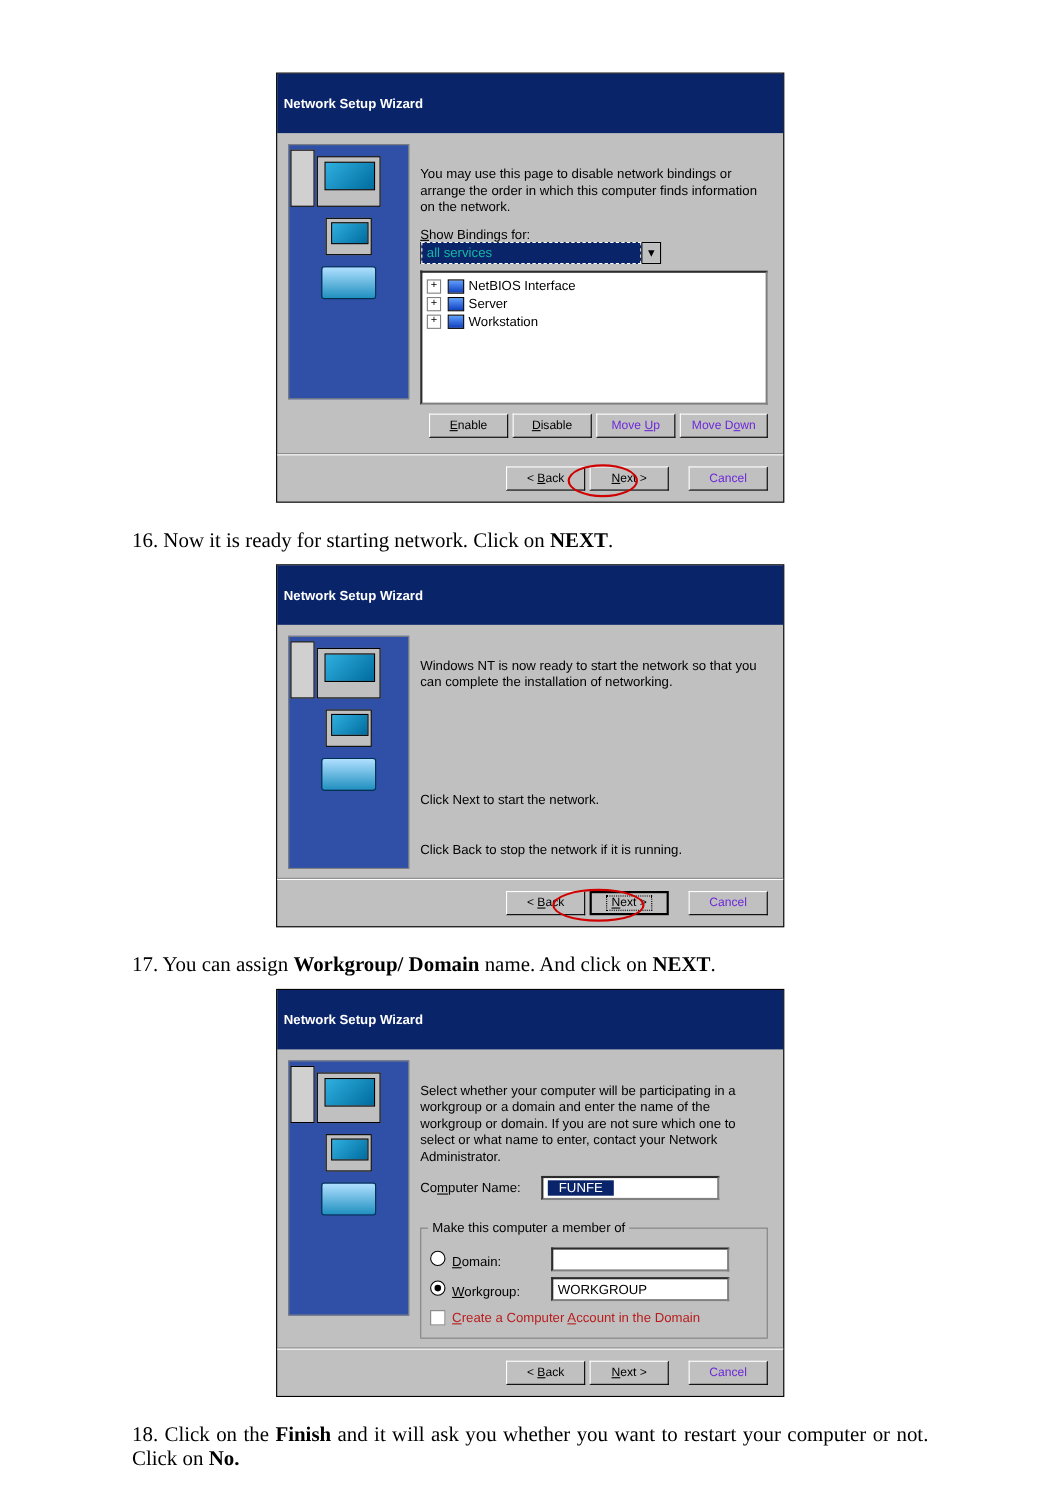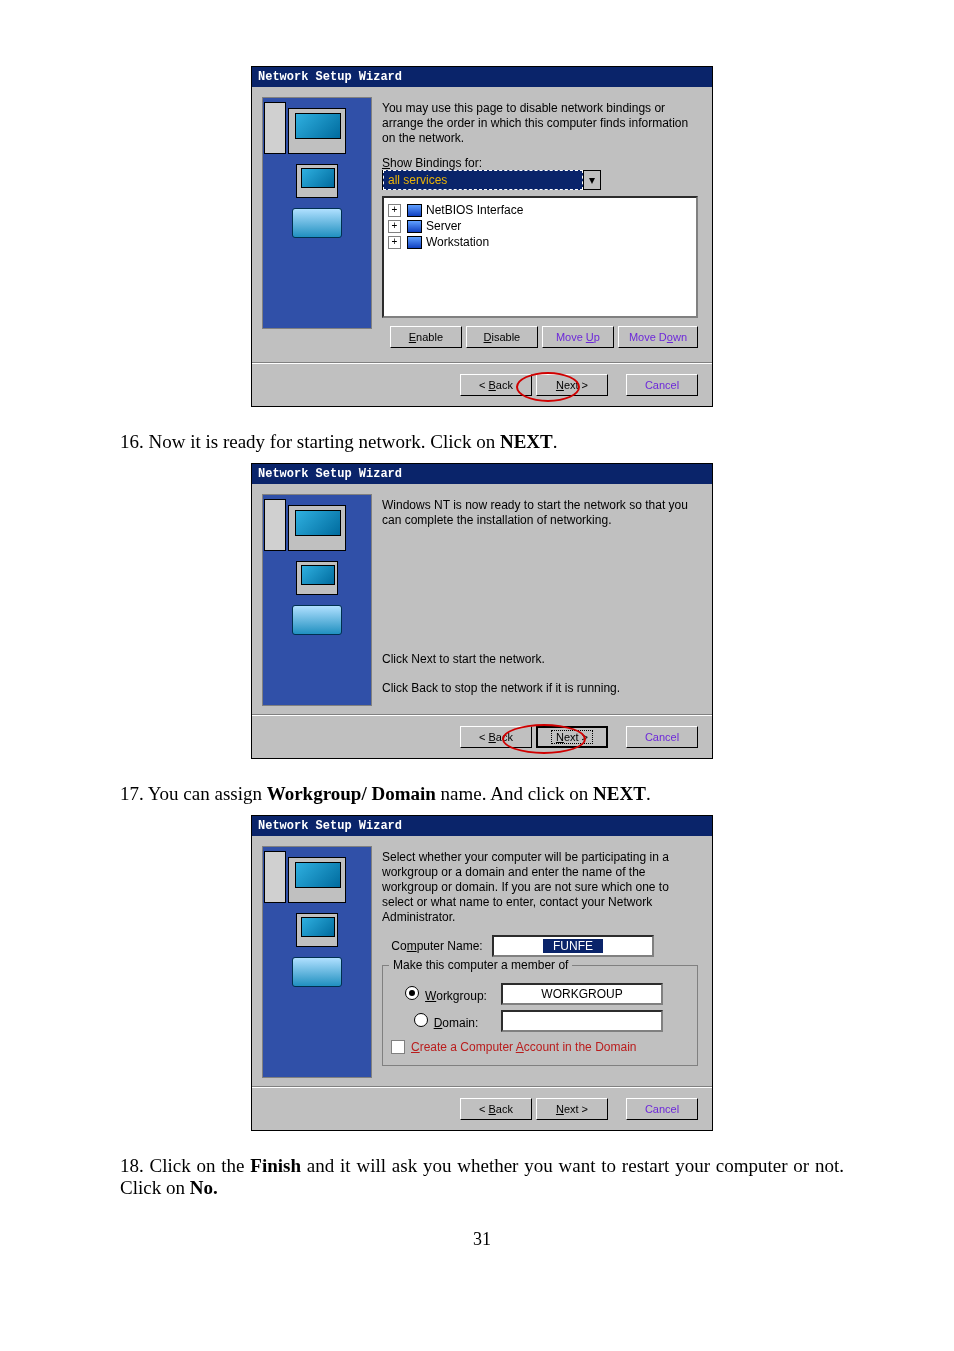--- a/index.html
+++ b/index.html
@@ -20,22 +20,21 @@
     border:1px solid #000;
     margin:6px auto 20px auto;
     font-family:"MS Sans Serif",Tahoma,Arial,sans-serif;
     font-size:12px;
     background:#c0c0c0;
   }
   .titlebar{
     background:linear-gradient(to right,#0a246a,#0a246a);
     color:#fff;
     font-weight:bold;
-    padding:3px 6px;
-    font-family:Liberation Mono, monospace;
+    padding:20px 6px;
   }
   .wiz-body{display:flex; padding:10px 14px 4px 10px;}
   .side{
     width:108px;
     flex:0 0 108px;
     border:1px solid #808080;
     background:#3050a8;
     margin-right:10px;
     display:flex; flex-direction:column; align-items:center;
     justify-content:flex-start; gap:10px;
@@ -63,30 +62,30 @@
     position:absolute; left:-24px; top:-6px;
   }
   .minidev{
     width:48px; height:28px;
     background:linear-gradient(#b0e0ff,#2090c0);
     border:1px solid #003050;
     border-radius:3px;
   }
 
   .right{flex:1;}
-  .desc{margin:4px 0 10px 0; line-height:1.25;}
+  .desc{margin:20px 0 10px 0; line-height:1.25;}
   .label-inline{margin-right:8px;}
   .dropdown{
     display:inline-flex; align-items:center;
     border:1px solid #000;
     background:#fff;
     height:18px;
   }
   .dropdown .stext{
-    background:#0a246a; color:#eab308;
+    background:#0a246a; color:#14b8a6;
     padding:1px 4px;
     height:16px; line-height:16px;
     min-width:190px;
     border:1px dashed #fff;
   }
   .dropdown .dbtn{
     width:16px; height:18px; line-height:18px;
     text-align:center;
     background:#c0c0c0;
     border-left:1px solid #000;
@@ -132,23 +131,23 @@
     display:flex; justify-content:flex-end; gap:4px; align-items:center;
     position:relative;
   }
   .inputbox{
     border:2px inset #808080;
     background:#fff;
     height:18px; line-height:18px;
     padding:0 4px;
     display:inline-block;
   }
-  .row{display:flex; align-items:center; margin:5px 0;text-align:center;}
+  .row{display:flex; align-items:center; margin:5px 0;}
   .row .lbl{width:110px;}
-  .grp{border:1px solid #808080; padding:8px 8px 6px 8px; margin-top:8px; position:relative;}
+  .grp{border:1px solid #808080; padding:8px 8px 6px 8px; margin-top:25px; position:relative;}
   .grp-title{
     position:relative; top:-16px; left:-2px;
     background:#c0c0c0; padding:0 4px; font-size:12px;
     display:inline-block;
   }
   .radio{width:12px; height:12px; border:1px solid #000; border-radius:50%; background:#fff; display:inline-block; margin-right:6px; position:relative;}
   .radio.on:after{content:""; position:absolute; left:3px; top:3px; width:6px; height:6px; background:#000; border-radius:50%;}
   .chk{width:12px; height:12px; border:1px solid #808080; background:#fff; display:inline-block; margin-right:6px;}
 
   
@@ -268,26 +267,26 @@
       <div class="right">
         <div class="desc">Select whether your computer will be participating in a workgroup or a domain and enter the name of the workgroup or domain. If you are not sure which one to select or what name to enter, contact your Network Administrator.</div>
         <div class="row">
           <div class="lbl">Co<u>m</u>puter Name:</div>
           <span class="inputbox" style="width:150px;"><span style="background:#0a246a;color:#fff;padding:0 10px;">FUNFE</span></span>
         </div>
         <div class="grp">
           <span class="grp-title">Make this computer a member of</span>
           <div style="margin-top:-10px;">
             <div class="row">
+              <div class="lbl"><span class="radio"></span><u>D</u>omain:</div>
+              <span class="inputbox" style="width:150px;"></span>
+            </div>
+            <div class="row">
               <div class="lbl"><span class="radio on"></span><u>W</u>orkgroup:</div>
               <span class="inputbox" style="width:150px;">WORKGROUP</span>
-            </div>
-            <div class="row">
-              <div class="lbl"><span class="radio"></span><u>D</u>omain:</div>
-              <span class="inputbox" style="width:150px;"></span>
             </div>
             <div class="row" style="margin-top:8px;">
               <span class="chk"></span>
               <span style="color:#b91c1c;"><u>C</u>reate a Computer <u>A</u>ccount in the Domain</span>
             </div>
           </div>
         </div>
       </div>
     </div>
     <div class="footer-sep"></div>

